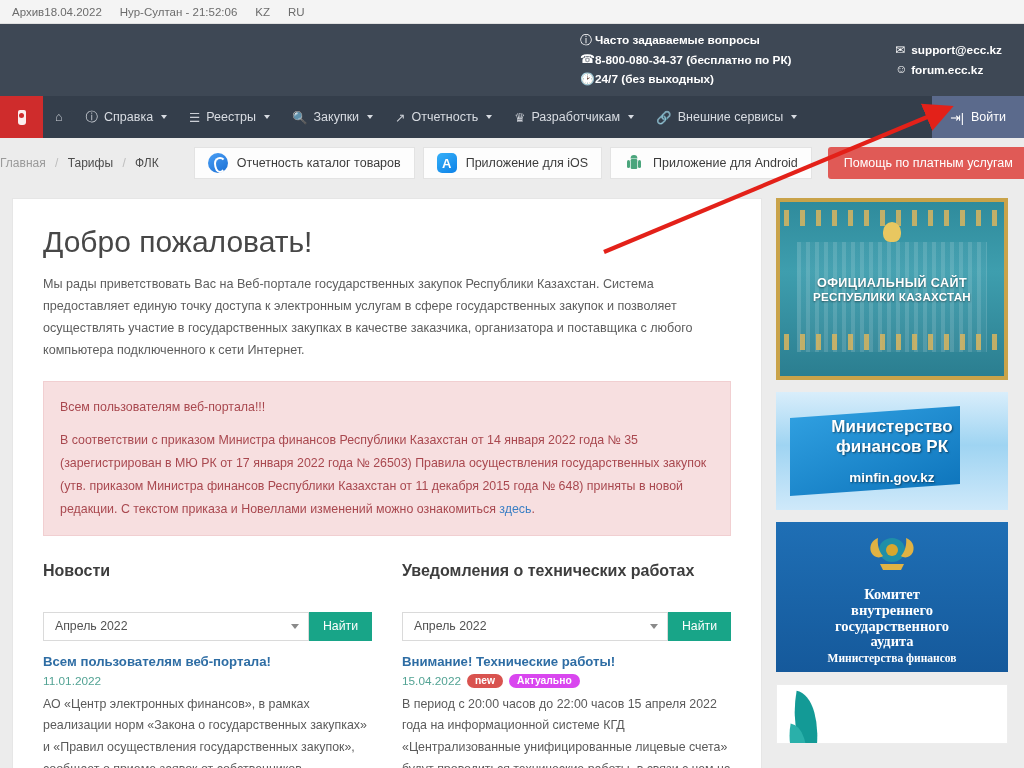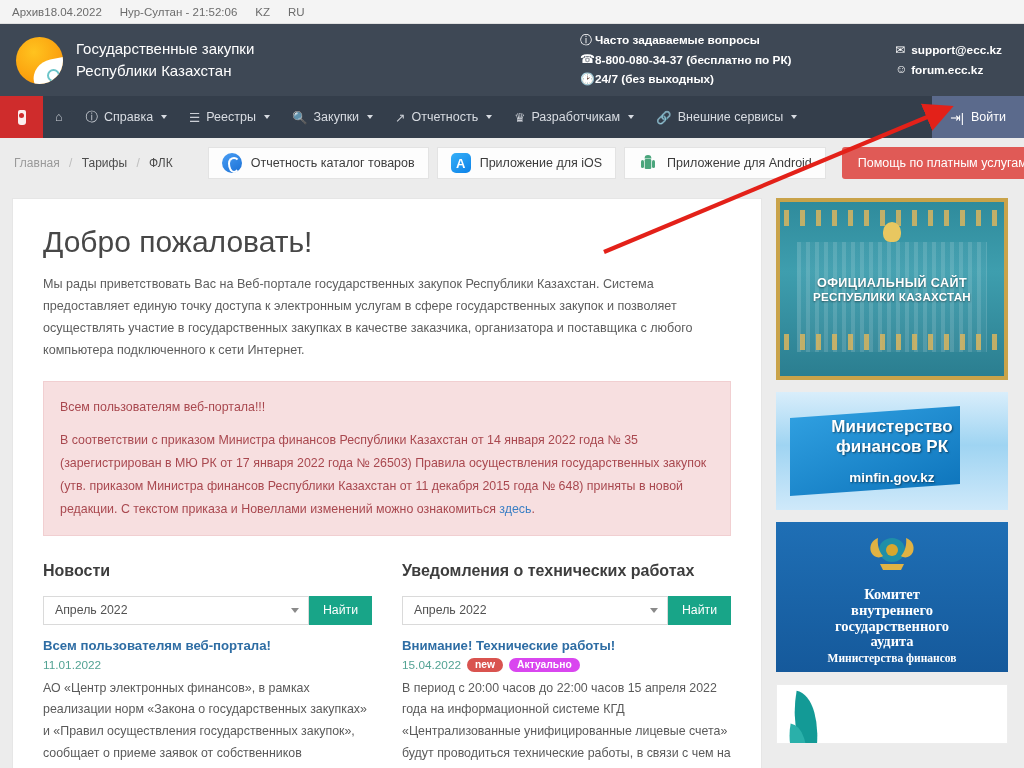--- a/index.html
+++ b/index.html
@@ -93,21 +93,21 @@
   .nav-home { padding: 0 12px; }
   .login-btn {
     margin-left: auto; display: flex; align-items: center; gap: 7px;
     background: #5b6a8c; color: #ffffff; padding: 0 18px;
     font-size: 12.5px; cursor: pointer; white-space: nowrap;
   }
 
   
   .subbar {
     height: 50px; background: #ececec; display: flex; align-items: center;
-    padding-left: 14px; position: relative;
+    padding-left: 0; position: relative;
   }
   .crumbs { font-size: 12px; color: #9a9a9a; white-space: nowrap; }
   .crumbs .sep { margin: 0 6px; color: #bdbdbd; }
   .crumbs .cur { color: #4d4d4d; }
 
   .chips { display: flex; align-items: center; margin-left: 35px; gap: 8px; }
   .chip {
     height: 32px; background: #fdfdfd; border: 1px solid #e3e3e3;
     display: flex; align-items: center; gap: 9px; padding: 0 13px;
     font-size: 12.5px; color: #3c3c3c; white-space: nowrap; cursor: pointer;
@@ -143,21 +143,21 @@
   .alert {
     background: #f7dfe0; border: 1px solid #f1cfd1; color: #a9484f;
     padding: 14px 16px; font-size: 12.4px; line-height: 1.85; margin-bottom: 26px;
   }
   .alert p { margin: 0 0 10px 0; }
   .alert p:last-child { margin-bottom: 0; }
   .alert a { color: #3b7fc4; text-decoration: none; }
 
   .cols { display: flex; gap: 30px; }
   .col { flex: 1 1 0; min-width: 0; }
-  h2.sec { margin: 0 0 16px 0; font-size: 16px; color: #3d3d3d; font-weight: bold; }
+  h2.sec { margin: 0 0 32px 0; font-size: 16px; color: #3d3d3d; font-weight: bold; }
 
   .searchrow { display: flex; margin-bottom: 12px; }
   .select {
     flex: 1 1 auto; height: 29px; border: 1px solid #dadada; background: #ffffff;
     display: flex; align-items: center; justify-content: space-between;
     padding: 0 9px 0 11px; font-size: 12.3px; color: #525252; cursor: pointer;
   }
   .select .chev {
     width: 0; height: 0;
     border-left: 4px solid transparent; border-right: 4px solid transparent;
@@ -273,30 +273,20 @@
     </div>
     <div class="right">
       <span>18.04.2022</span>
       <span>Нур-Султан - 21:52:06</span>
       <span class="lang">KZ</span>
       <span class="lang">RU</span>
     </div>
   </div>
 
   <div class="header">
-    <div class="brand">
-      <div class="logo">
-        <div class="swirl"></div>
-          <div class="swirl2"></div>
-      </div>
-      <div class="brand-text">
-        <div>Государственные закупки</div>
-        <div>Республики Казахстан</div>
-      </div>
-    </div>
 
     <div class="contacts">
       <div class="row">
         <span class="gi">ⓘ</span>
         <span>Часто задаваемые вопросы</span>
       </div>
       <div class="row">
         <span class="gi">☎</span>
         <span>8-800-080-34-37 (бесплатно по РК)</span>
       </div>

